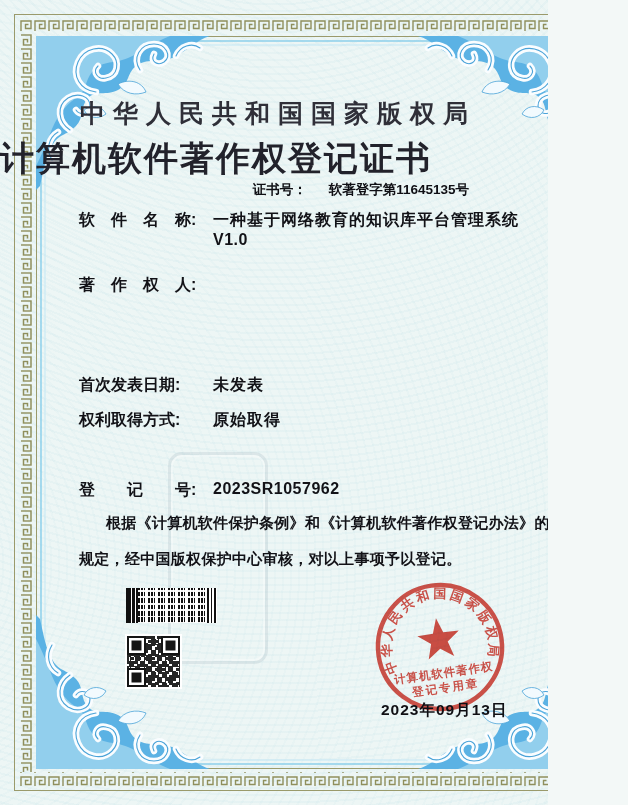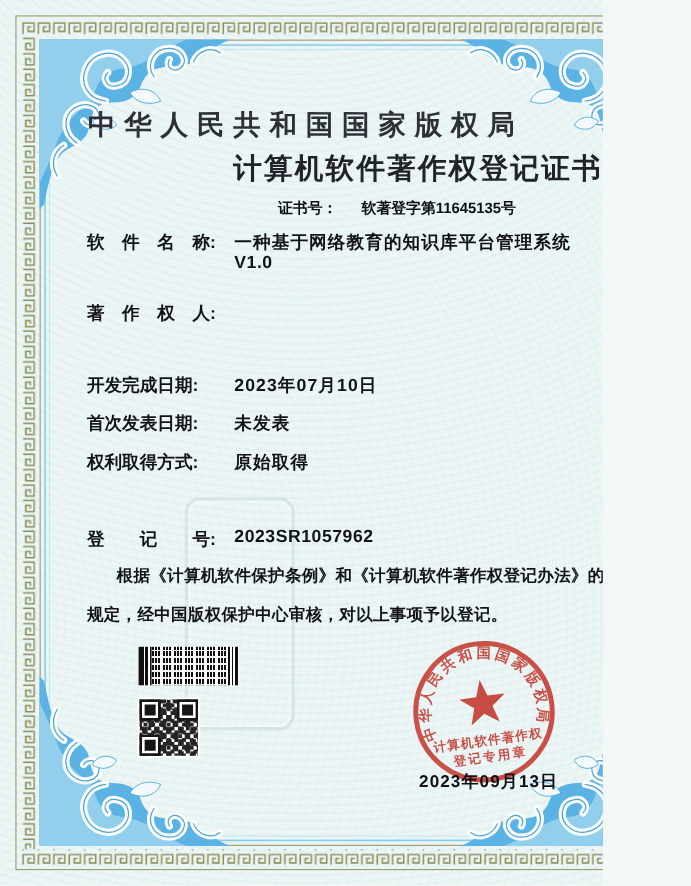--- a/index.html
+++ b/index.html
@@ -12,23 +12,23 @@
     font-family:"Liberation Sans","DejaVu Sans",sans-serif;
     color:#121217;
   }
   .frame{position:absolute;left:0;top:0;width:628px;height:805px;}
   .authority{
     position:absolute;top:97px;left:0;right:0;text-align:center;
     font-family:"Liberation Serif","DejaVu Serif",serif;
     font-size:25px;font-weight:600;letter-spacing:8px;text-indent:8px;color:#2f2f38;white-space:nowrap;
   }
   .cert-title{
-    position:absolute;top:136px;left:0;right:0;text-align:right;
+    position:absolute;top:136px;left:0;right:0;text-align:left;
     font-family:"Liberation Serif","DejaVu Serif",serif;
-    font-size:26px;font-weight:700;letter-spacing:2px;color:#22222b;white-space:nowrap;
+    font-size:34px;font-weight:700;letter-spacing:2px;color:#22222b;white-space:nowrap;
   }
   .cert-no{position:absolute;top:181px;right:79px;font-size:13.5px;font-weight:700;color:#0f0f14;white-space:nowrap;}
   .cert-no .cn-label{margin-right:22px;}
   .row{position:absolute;left:79px;width:520px;font-size:16px;font-weight:700;white-space:nowrap;}
   .row .lbl{display:inline-block;}
   .row .val{position:absolute;left:134px;top:0;font-size:16px;letter-spacing:1px;white-space:nowrap;}
   .row .val-en{letter-spacing:0.5px;}
   .stmt{position:absolute;left:79px;width:504px;font-size:15px;font-weight:700;letter-spacing:0.3px;color:#121217;white-space:nowrap;}
   .stmt1{top:514px;text-indent:27px;}
   .stmt2{top:550px;}
@@ -130,24 +130,20 @@
   <div class="row" style="top:210px">
     <span class="lbl">软　件　名　称:</span>
     <span class="val">一种基于网络教育的知识库平台管理系统</span>
   </div>
   <div class="row" style="top:231px">
     <span class="val val-en">V1.0</span>
   </div>
   <div class="row" style="top:275px">
     <span class="lbl">著　作　权　人:</span>
   </div>
-  <div class="row" style="top:340px">
-    <span class="lbl">开发完成日期:</span>
-    <span class="val">2023年07月10日</span>
-  </div>
   <div class="row" style="top:375px">
     <span class="lbl">首次发表日期:</span>
     <span class="val">未发表</span>
   </div>
   <div class="row" style="top:410px">
     <span class="lbl">权利取得方式:</span>
     <span class="val">原始取得</span>
   </div>
   <div class="row" style="top:480px">
     <span class="lbl">登　　记　　号:</span>

